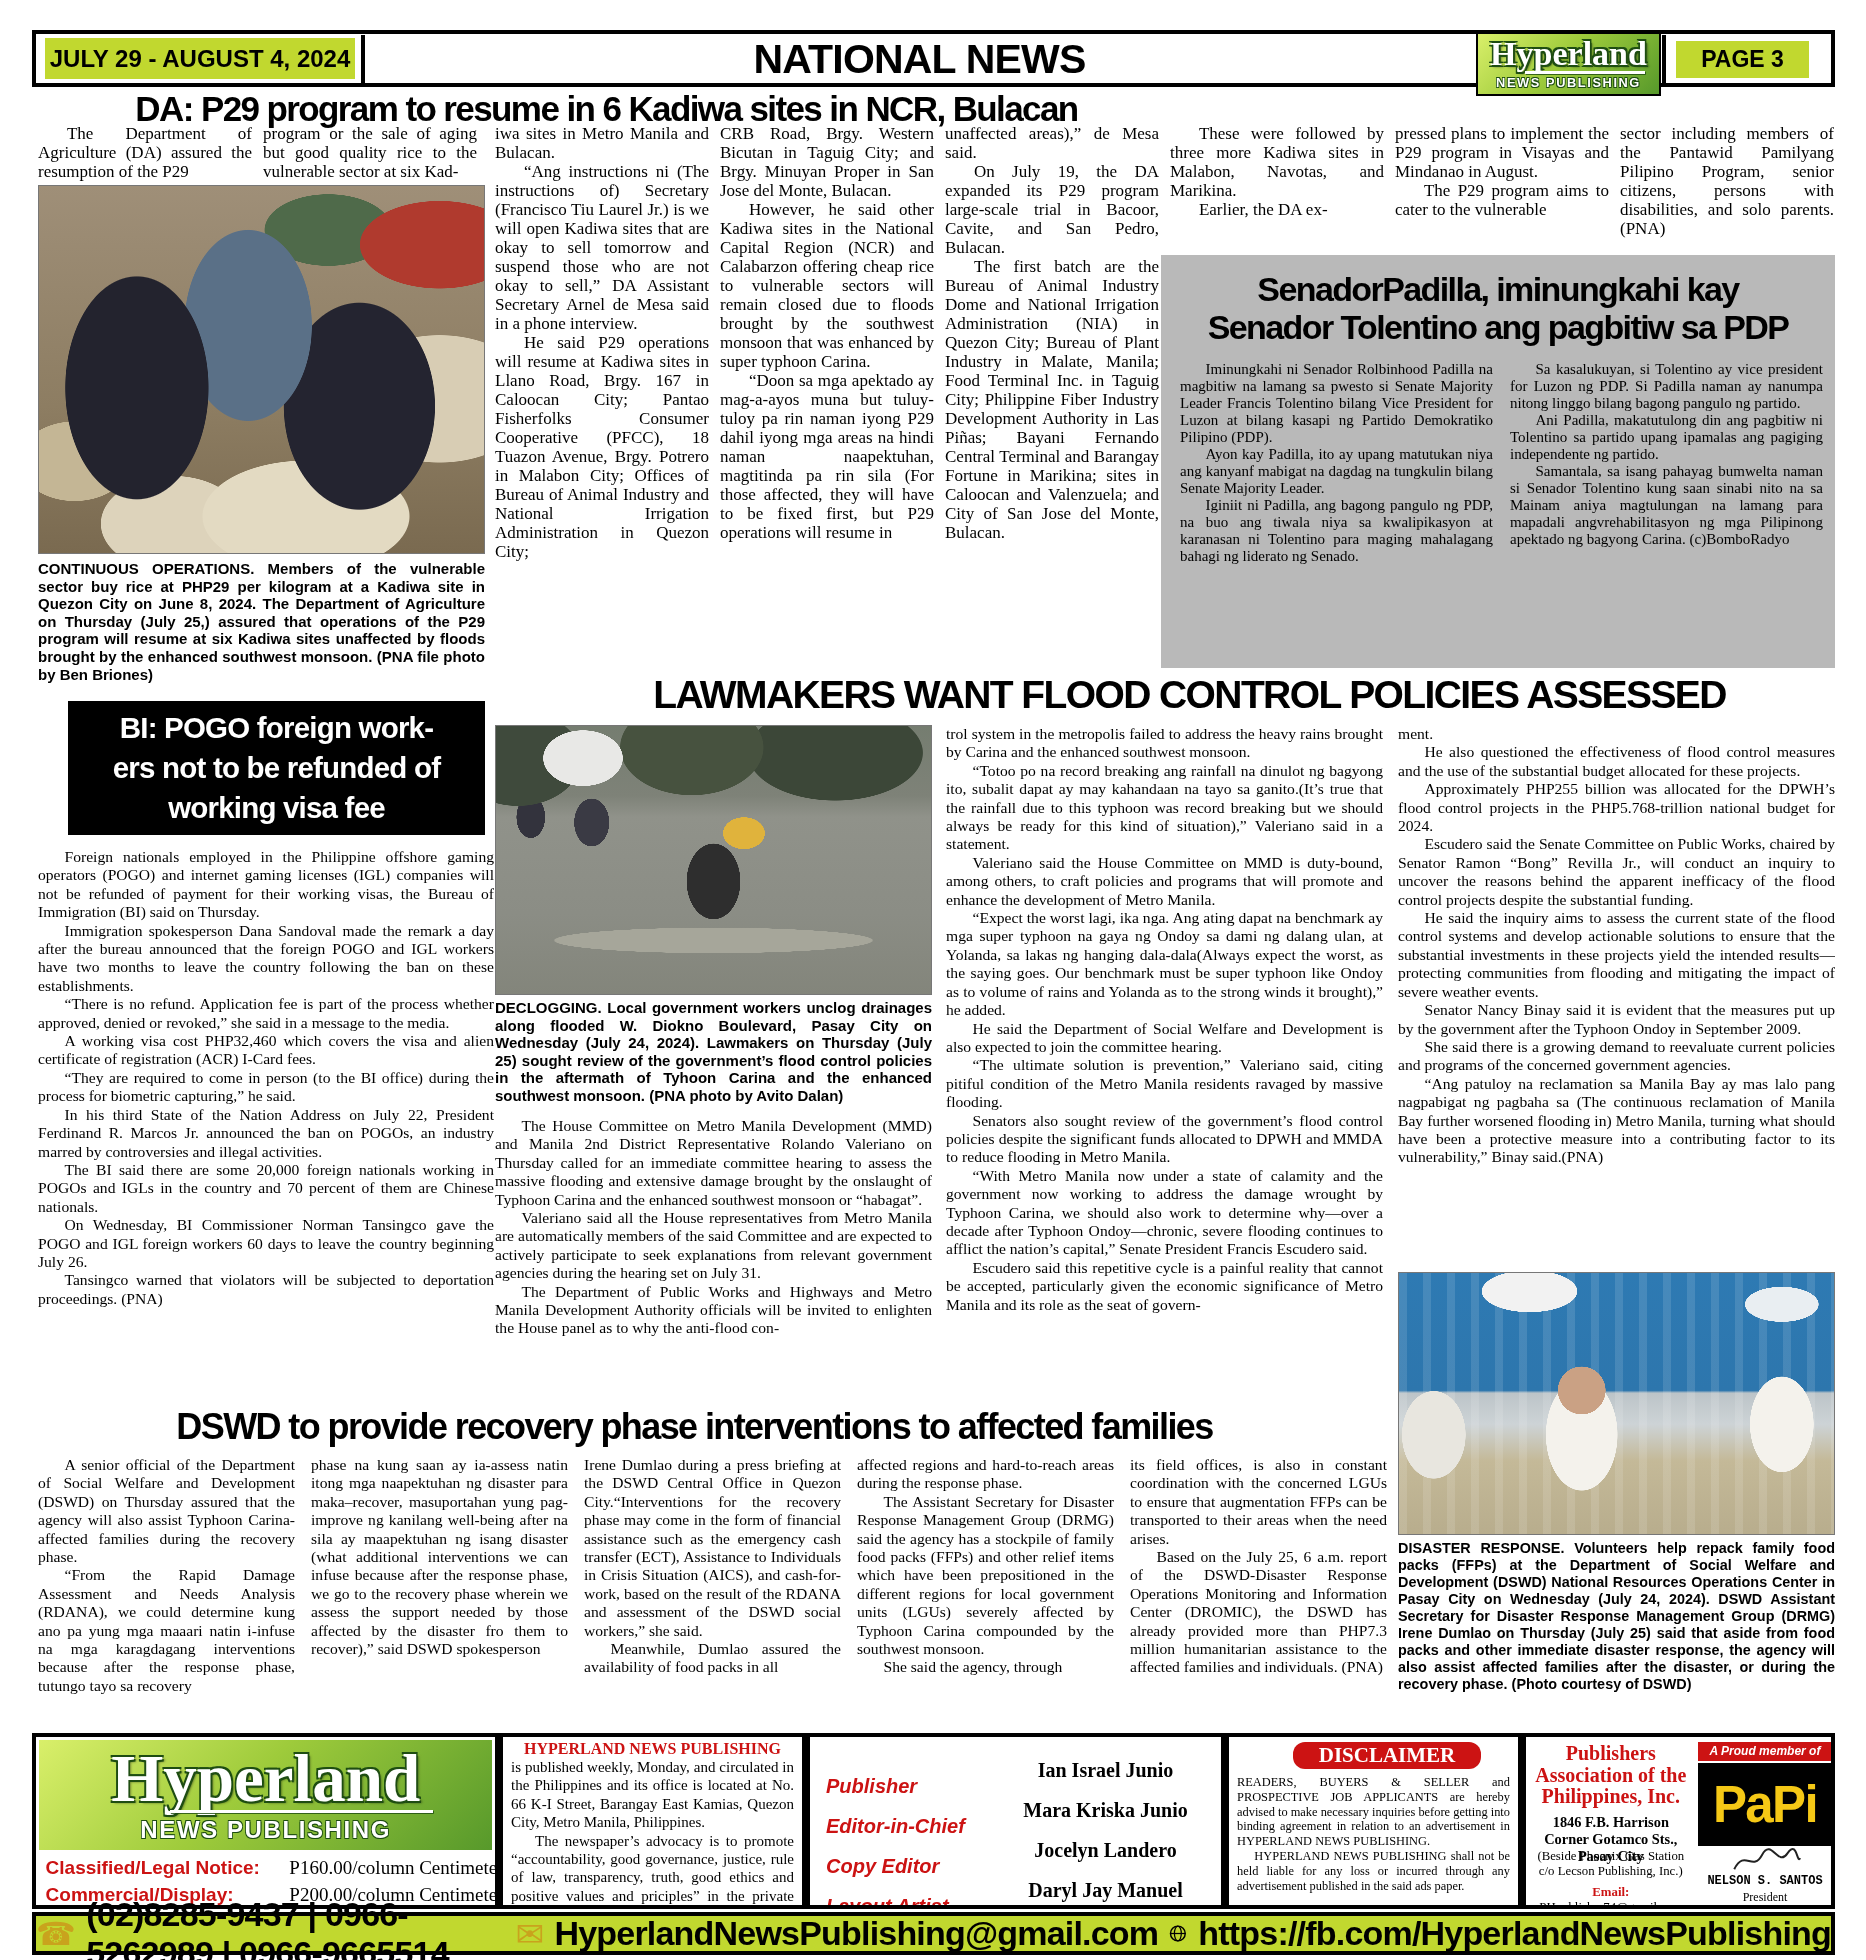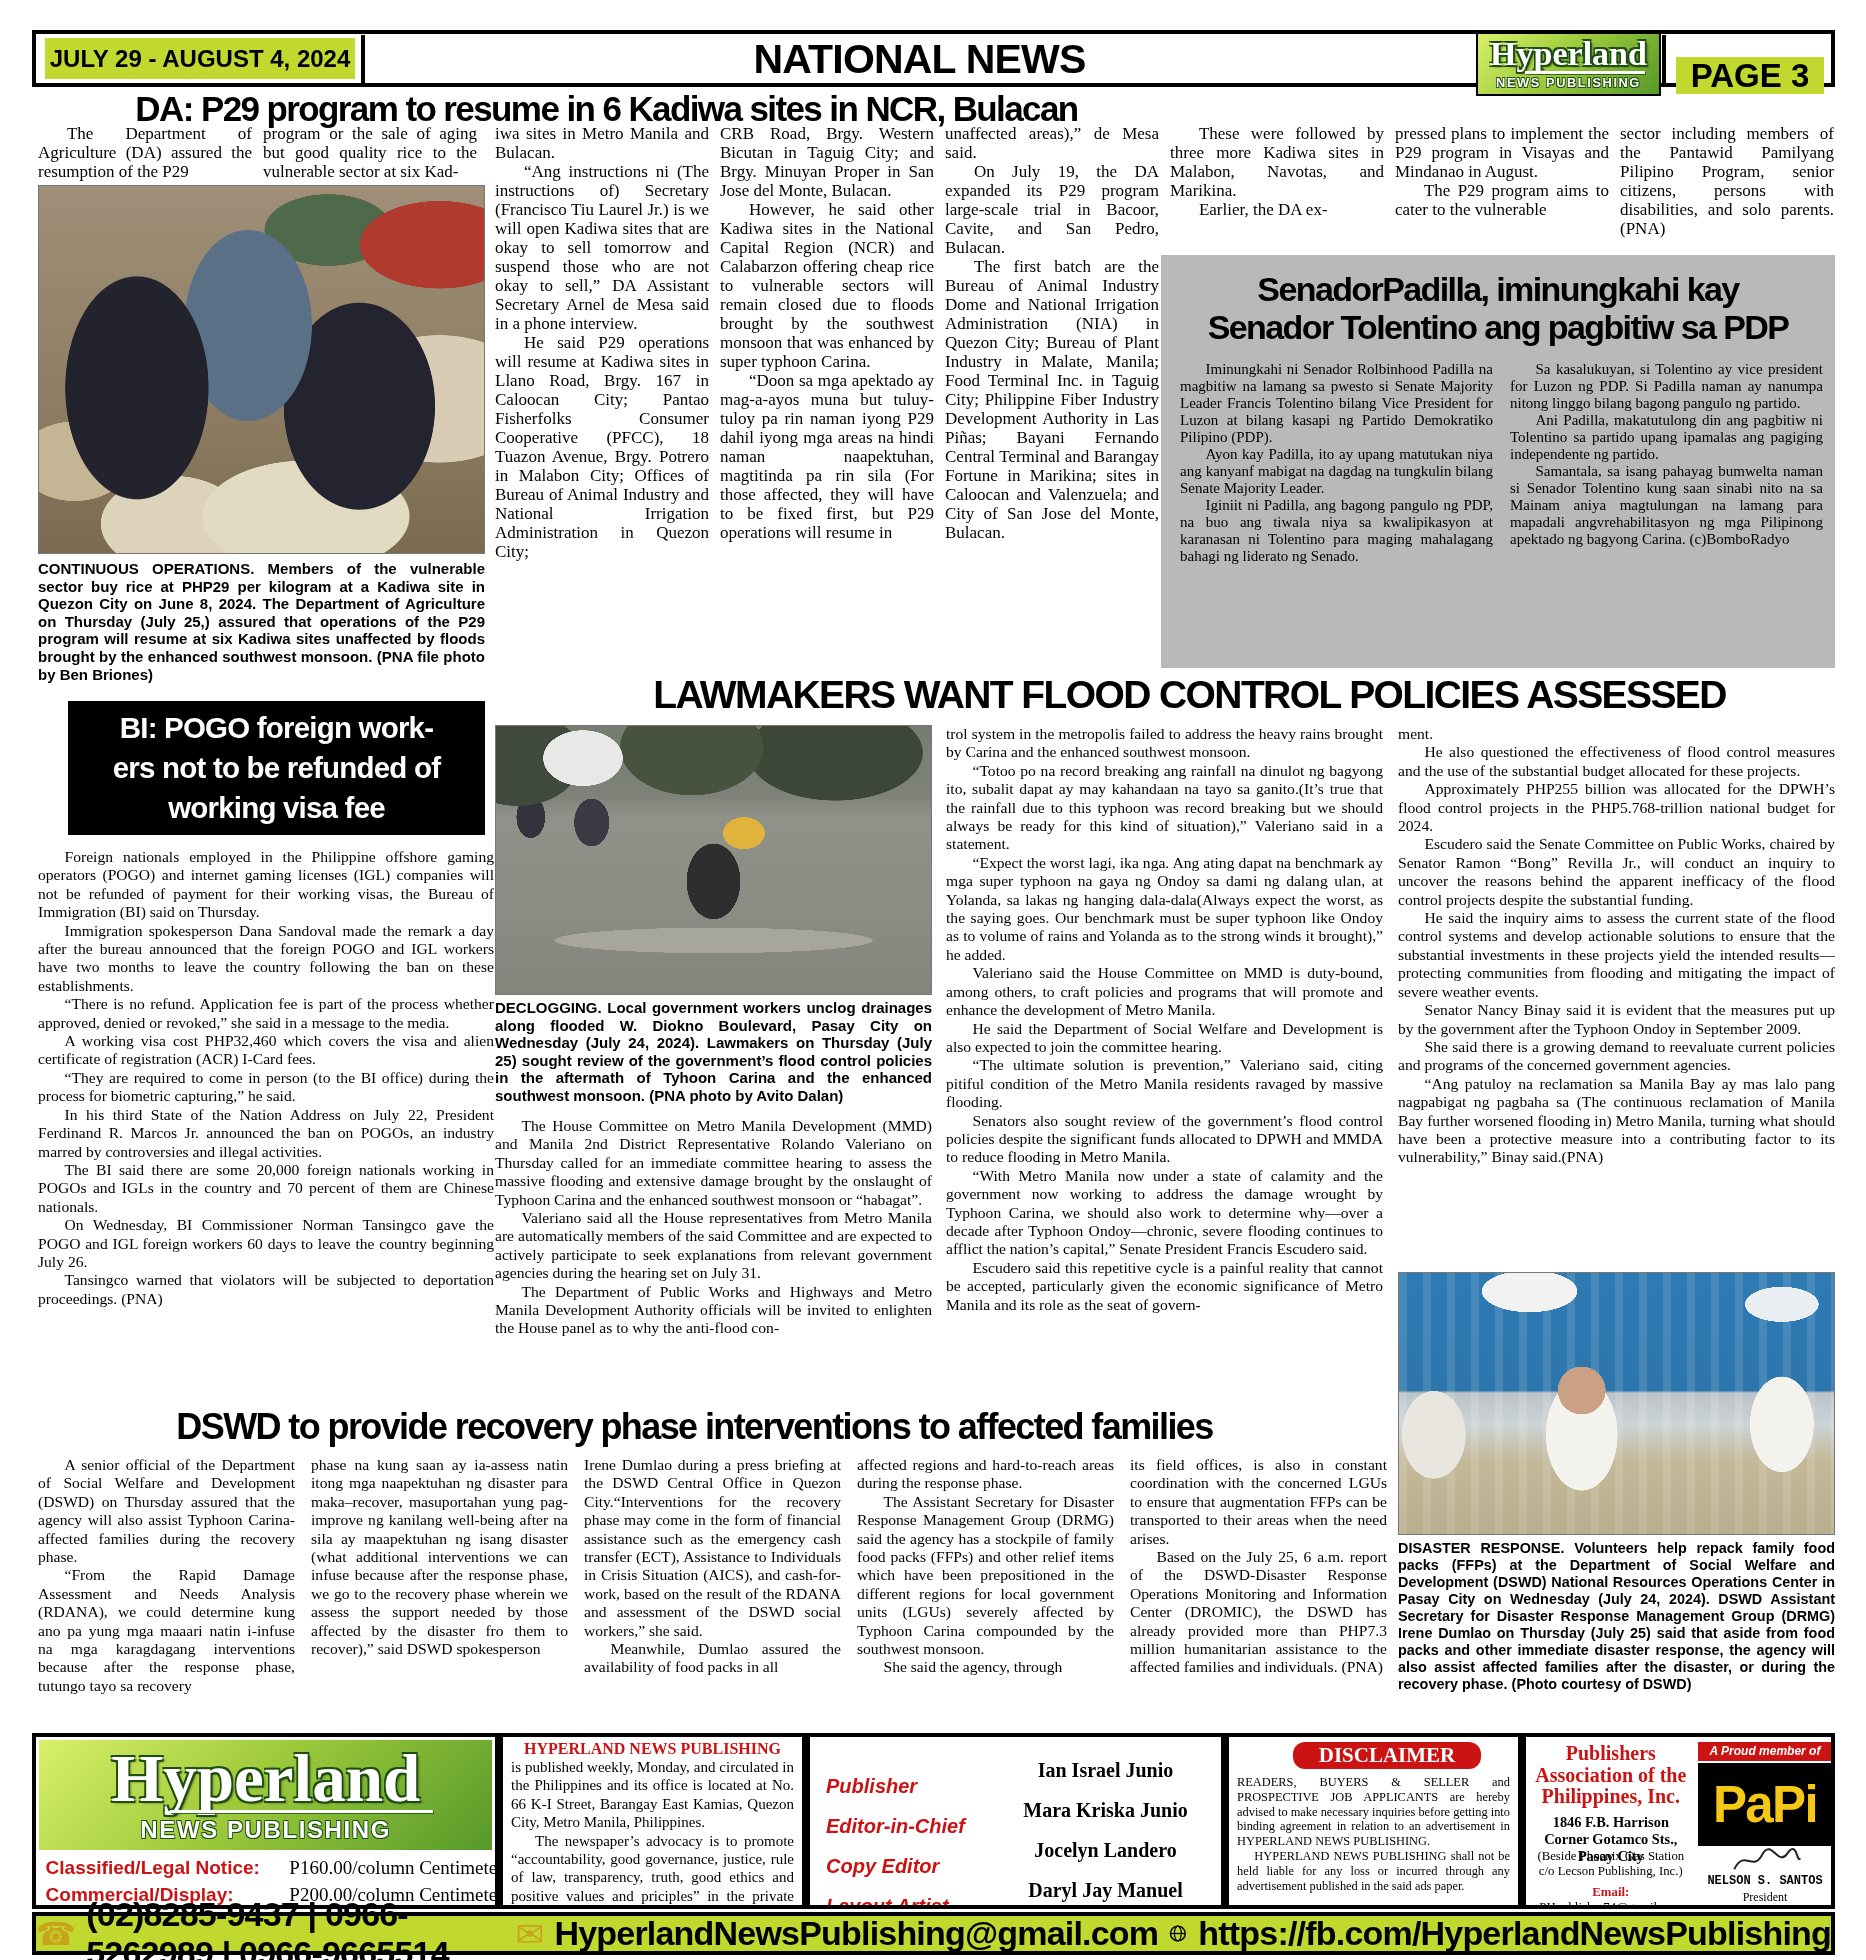--- a/index.html
+++ b/index.html
@@ -107,21 +107,21 @@
   <div class="abs" style="left:361px;top:35px;width:4px;height:48px;background:#000;"></div>
   <div class="abs section-title" style="left:367px;top:35px;width:1105px;height:48px;">
     <span>NATIONAL NEWS</span>
   </div>
   <div class="abs brandbox" style="left:1476px;top:32px;width:185px;height:64px;">
     <div class="brand-word" style="font-size:34px;">Hyperland</div>
     <div class="brand-rule" style="width:120px;margin:0.8px 0 1.6px 32px;"></div>
     <div class="brand-sub" style="font-size:12.8px;">NEWS PUBLISHING</div>
   </div>
   <div class="abs" style="left:1662px;top:35px;width:4px;height:48px;background:#000;"></div>
-  <div class="abs limebox" style="left:1676px;top:41px;width:148px;height:37px;font-size:33px;margin-top:16px;">
+  <div class="abs limebox" style="left:1676px;top:41px;width:133px;height:37px;font-size:23px;">
     <span>PAGE 3</span>
   </div>
 
   <div class="abs headline" style="left:48px;top:91px;width:1117px;font-size:35px;">
     <span>DA: P29 program to resume in 6 Kadiwa sites in NCR, Bulacan</span>
   </div>
 
   <div class="abs col big" style="left:38px;top:124px;width:214px;height:57px;">
       <p>The Department of Agriculture (DA) assured the resumption of the P29</p>
     </div>
@@ -201,22 +201,22 @@
       <p>DECLOGGING. Local government workers unclog drainages along flooded W. Diokno Boulevard, Pasay City on Wednesday (July 24, 2024). Lawmakers on Thursday (July 25) sought review of the government’s flood control policies in the aftermath of Tyhoon Carina and the enhanced southwest monsoon. (PNA photo by Avito Dalan)</p>
     </div>
   <div class="abs col" style="left:495px;top:1117px;width:437px;height:279px;">
       <p>The House Committee on Metro Manila Development (MMD) and Manila 2nd District Representative Rolando Valeriano on Thursday called for an immediate committee hearing to assess the massive flooding and extensive damage brought by the onslaught of Typhoon Carina and the enhanced southwest monsoon or “habagat”.</p>
       <p>Valeriano said all the House representatives from Metro Manila are automatically members of the said Committee and are expected to actively participate to seek explanations from relevant government agencies during the hearing set on July 31.</p>
       <p>The Department of Public Works and Highways and Metro Manila Development Authority officials will be invited to enlighten the House panel as to why the anti-flood con-</p>
     </div>
   <div class="abs col" style="left:946px;top:725px;width:437px;height:672px;" data-cont="">
       <p>trol system in the metropolis failed to address the heavy rains brought by Carina and the enhanced southwest monsoon.</p>
       <p>“Totoo po na record breaking ang rainfall na dinulot ng bagyong ito, subalit dapat ay may kahandaan na tayo sa ganito.(It’s true that the rainfall due to this typhoon was record breaking but we should always be ready for this kind of situation),” Valeriano said in a statement.</p>
+      <p>Valeriano said the House Committee on MMD is duty-bound, among others, to craft policies and programs that will promote and enhance the development of Metro Manila.</p>
       <p>“Expect the worst lagi, ika nga. Ang ating dapat na benchmark ay mga super typhoon na gaya ng Ondoy sa dami ng dalang ulan, at Yolanda, sa lakas ng hanging dala-dala(Always expect the worst, as the saying goes. Our benchmark must be super typhoon like Ondoy as to volume of rains and Yolanda as to the strong winds it brought),” he added.</p>
-      <p>Valeriano said the House Committee on MMD is duty-bound, among others, to craft policies and programs that will promote and enhance the development of Metro Manila.</p>
       <p>He said the Department of Social Welfare and Development is also expected to join the committee hearing.</p>
       <p>“The ultimate solution is prevention,” Valeriano said, citing pitiful condition of the Metro Manila residents ravaged by massive flooding.</p>
       <p>Senators also sought review of the government’s flood control policies despite the significant funds allocated to DPWH and MMDA to reduce flooding in Metro Manila.</p>
       <p>“With Metro Manila now under a state of calamity and the government now working to address the damage wrought by Typhoon Carina, we should also work to determine why—over a decade after Typhoon Ondoy—chronic, severe flooding continues to afflict the nation’s capital,” Senate President Francis Escudero said.</p>
       <p>Escudero said this repetitive cycle is a painful reality that cannot be accepted, particularly given the economic significance of Metro Manila and its role as the seat of govern-</p>
     </div>
   <div class="abs col" style="left:1398px;top:725px;width:437px;height:541px;" data-cont="">
       <p>ment.</p>
       <p>He also questioned the effectiveness of flood control measures and the use of the substantial budget allocated for these projects.</p>
       <p>Approximately PHP255 billion was allocated for the DPWH’s flood control projects in the PHP5.768-trillion national budget for 2024.</p>

